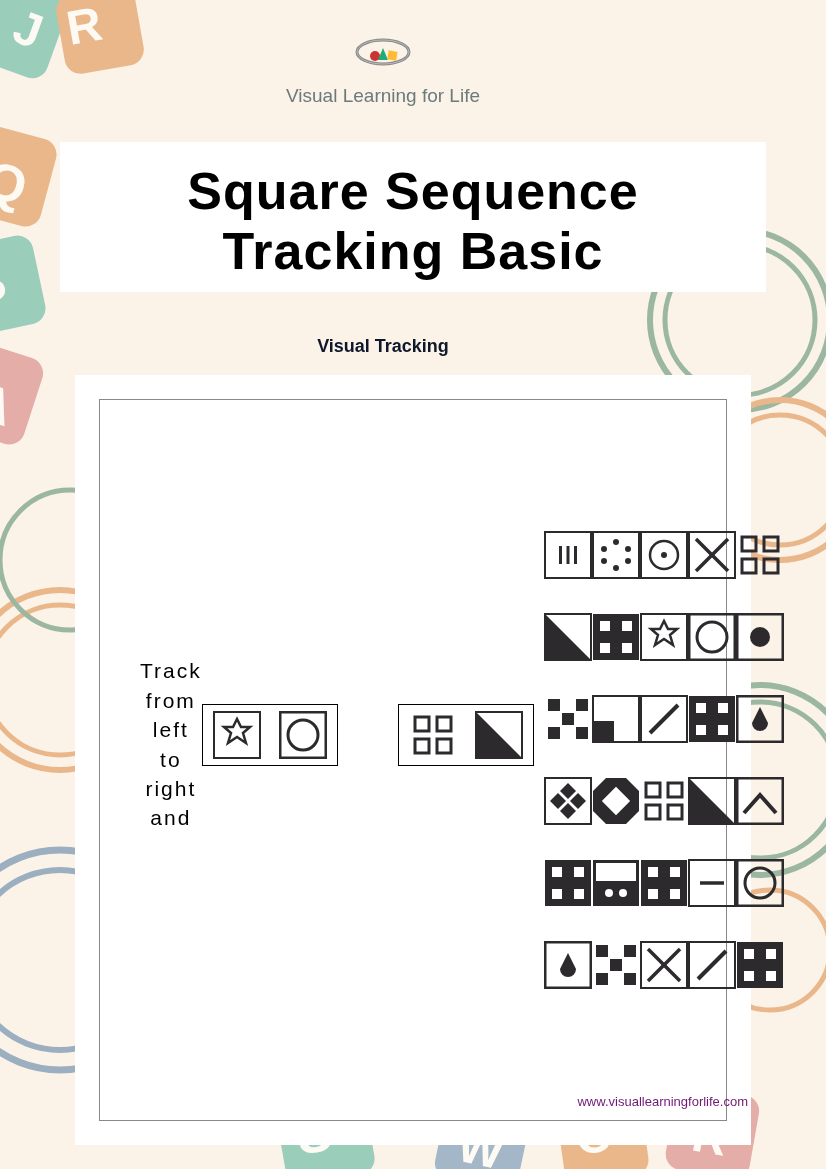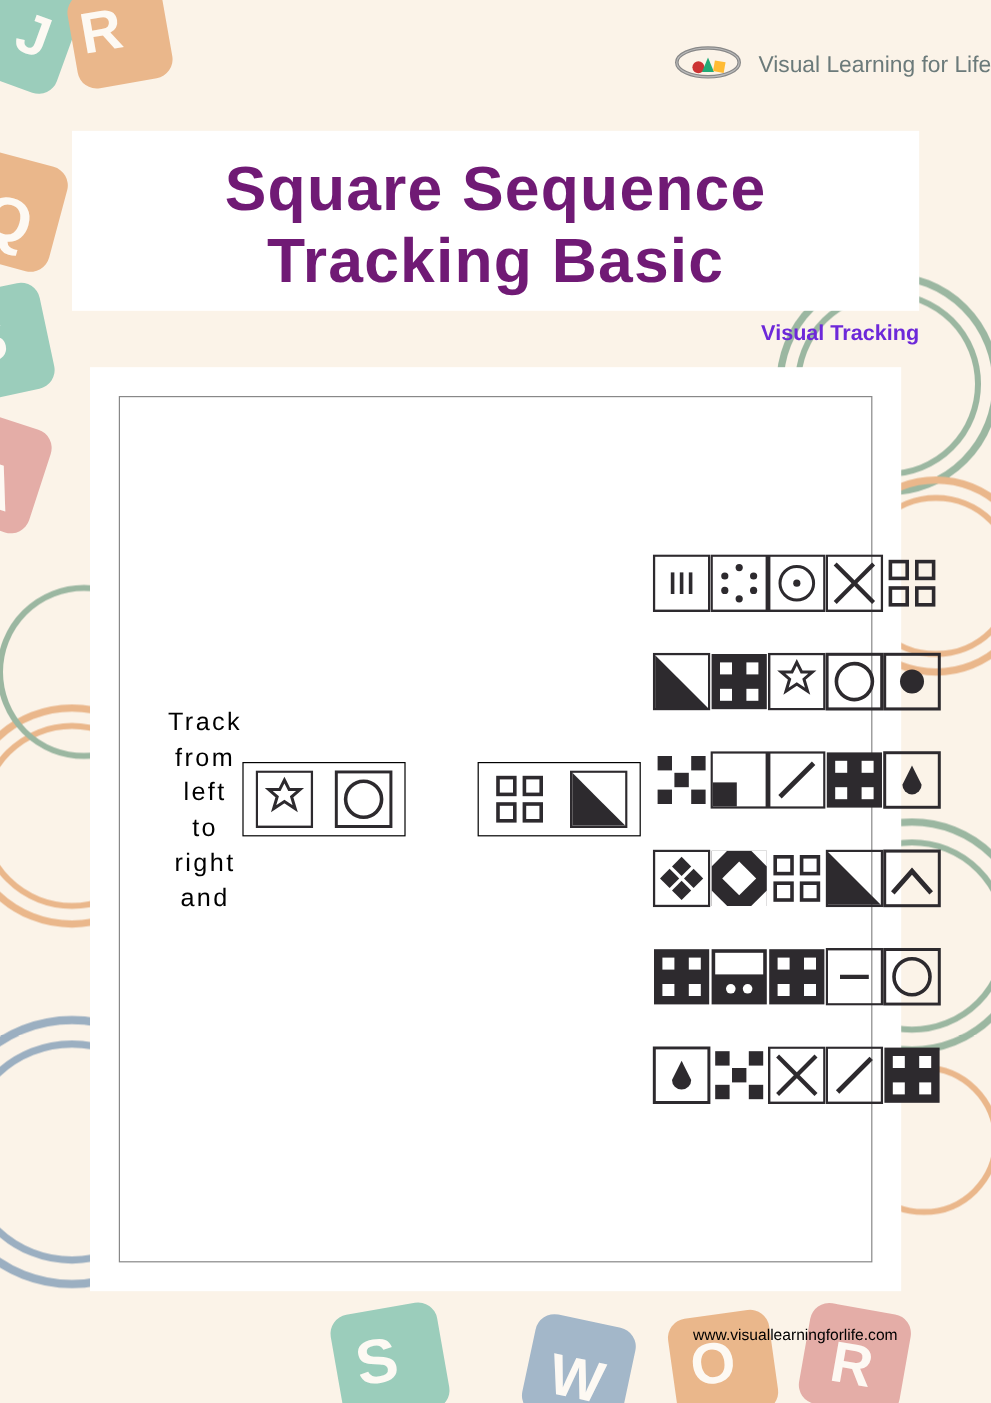--- a/index.html
+++ b/index.html
@@ -19,48 +19,51 @@
     }
     .header-area {
       position: relative;
       z-index: 1;
       padding-top: 35px;
     }
     .brand {
       display: flex;
       align-items: center;
       justify-content: flex-end;
+      padding-right: 60px;
       gap: 12px;
+      flex-direction: column;
     }
     .brand-text {
       color: #6b7a7a;
       font-size: 19px;
     }
     .title-panel {
       background: #fff;
       margin: 35px 60px 0 60px;
       padding: 20px 40px 10px 40px;
       position: relative;
       text-align: center;
     }
     .title-line {
       font-family: Impact, 'Arial Black', sans-serif;
       font-weight: 900;
       font-size: 52px;
-      color: #701a75;
+      color: #000000;
       letter-spacing: 1px;
       line-height: 1.15;
       text-transform: none;
     }
     .subtitle {
-      text-align: right;
-      color: #6d28d9;
+      text-align: center;
+      color: #0f172a;
       font-size: 18px;
       font-weight: 700;
       padding: 8px 60px 0 0;
+      margin-top: 36px;
     }
     .worksheet {
       position: relative;
       z-index: 1;
       background: #fff;
       margin: 18px 75px 0 75px;
       padding: 24px;
       height: 770px;
     }
     .inner-border {
@@ -104,24 +107,24 @@
     .tile {
       width: 48px;
       height: 48px;
       display: flex;
       align-items: center;
       justify-content: center;
     }
     .tile svg { width: 48px; height: 48px; display: block; }
     .footer {
       position: absolute;
-      bottom: 49px;
+      bottom: 60px;
       right: 78px;
       font-size: 13px;
-      color: #000000;
+      color: #701a75;
       z-index: 2;
     }
   </style>
 </head>
 <body>
 
 <div class="bg-scribbles">
   <svg width="826" height="1169" style="position:absolute;left:0;top:0;">
     <g opacity="0.5">
       <rect x="-30" y="-20" width="90" height="90" rx="16" fill="#3aa68f" transform="rotate(20 15 25)"></rect>

